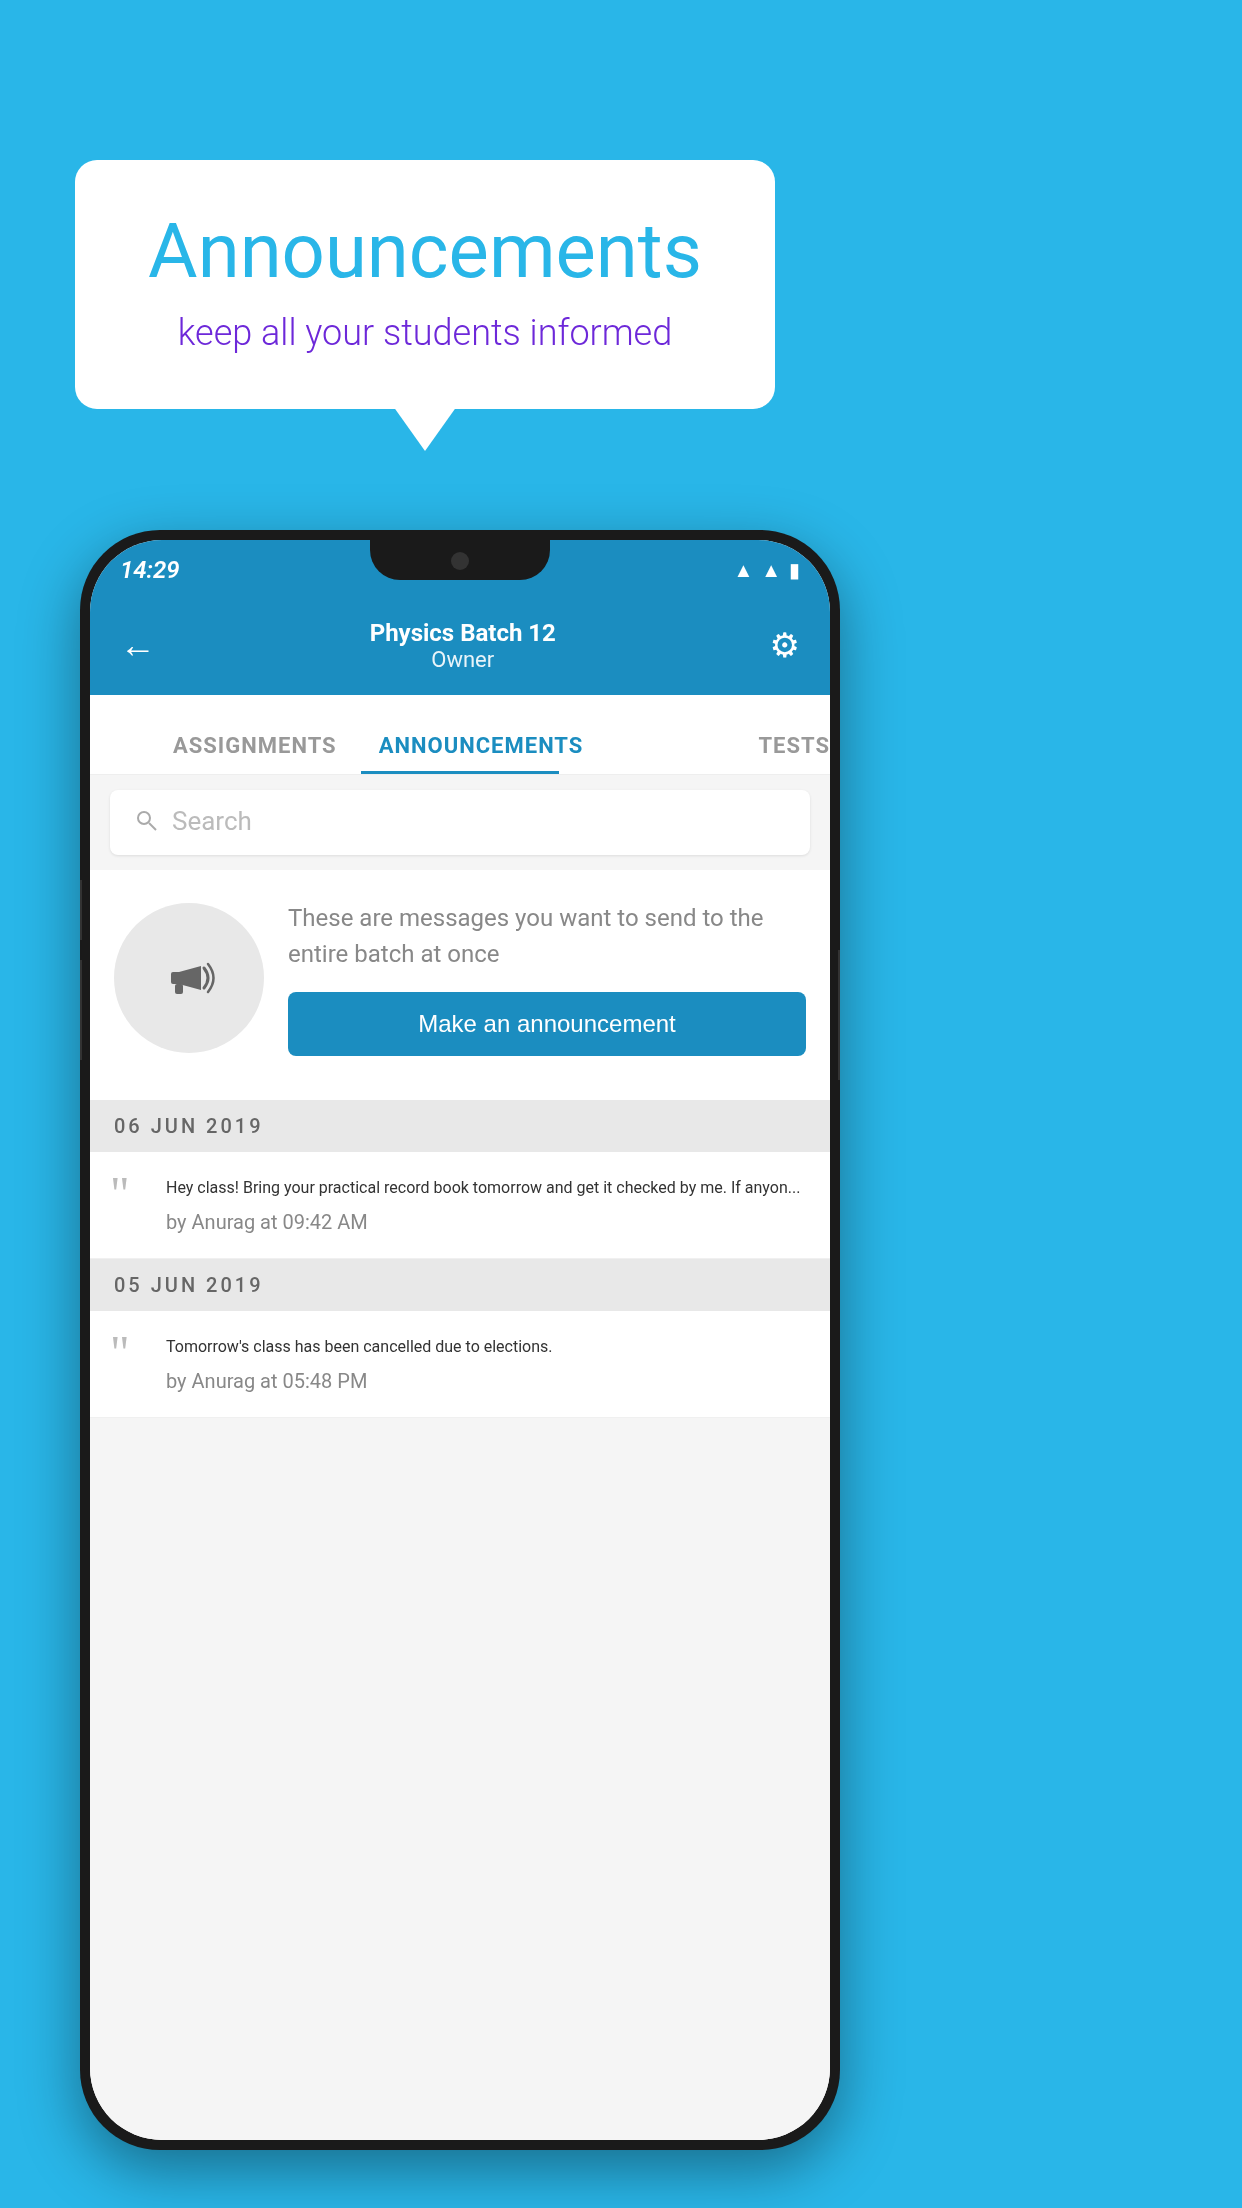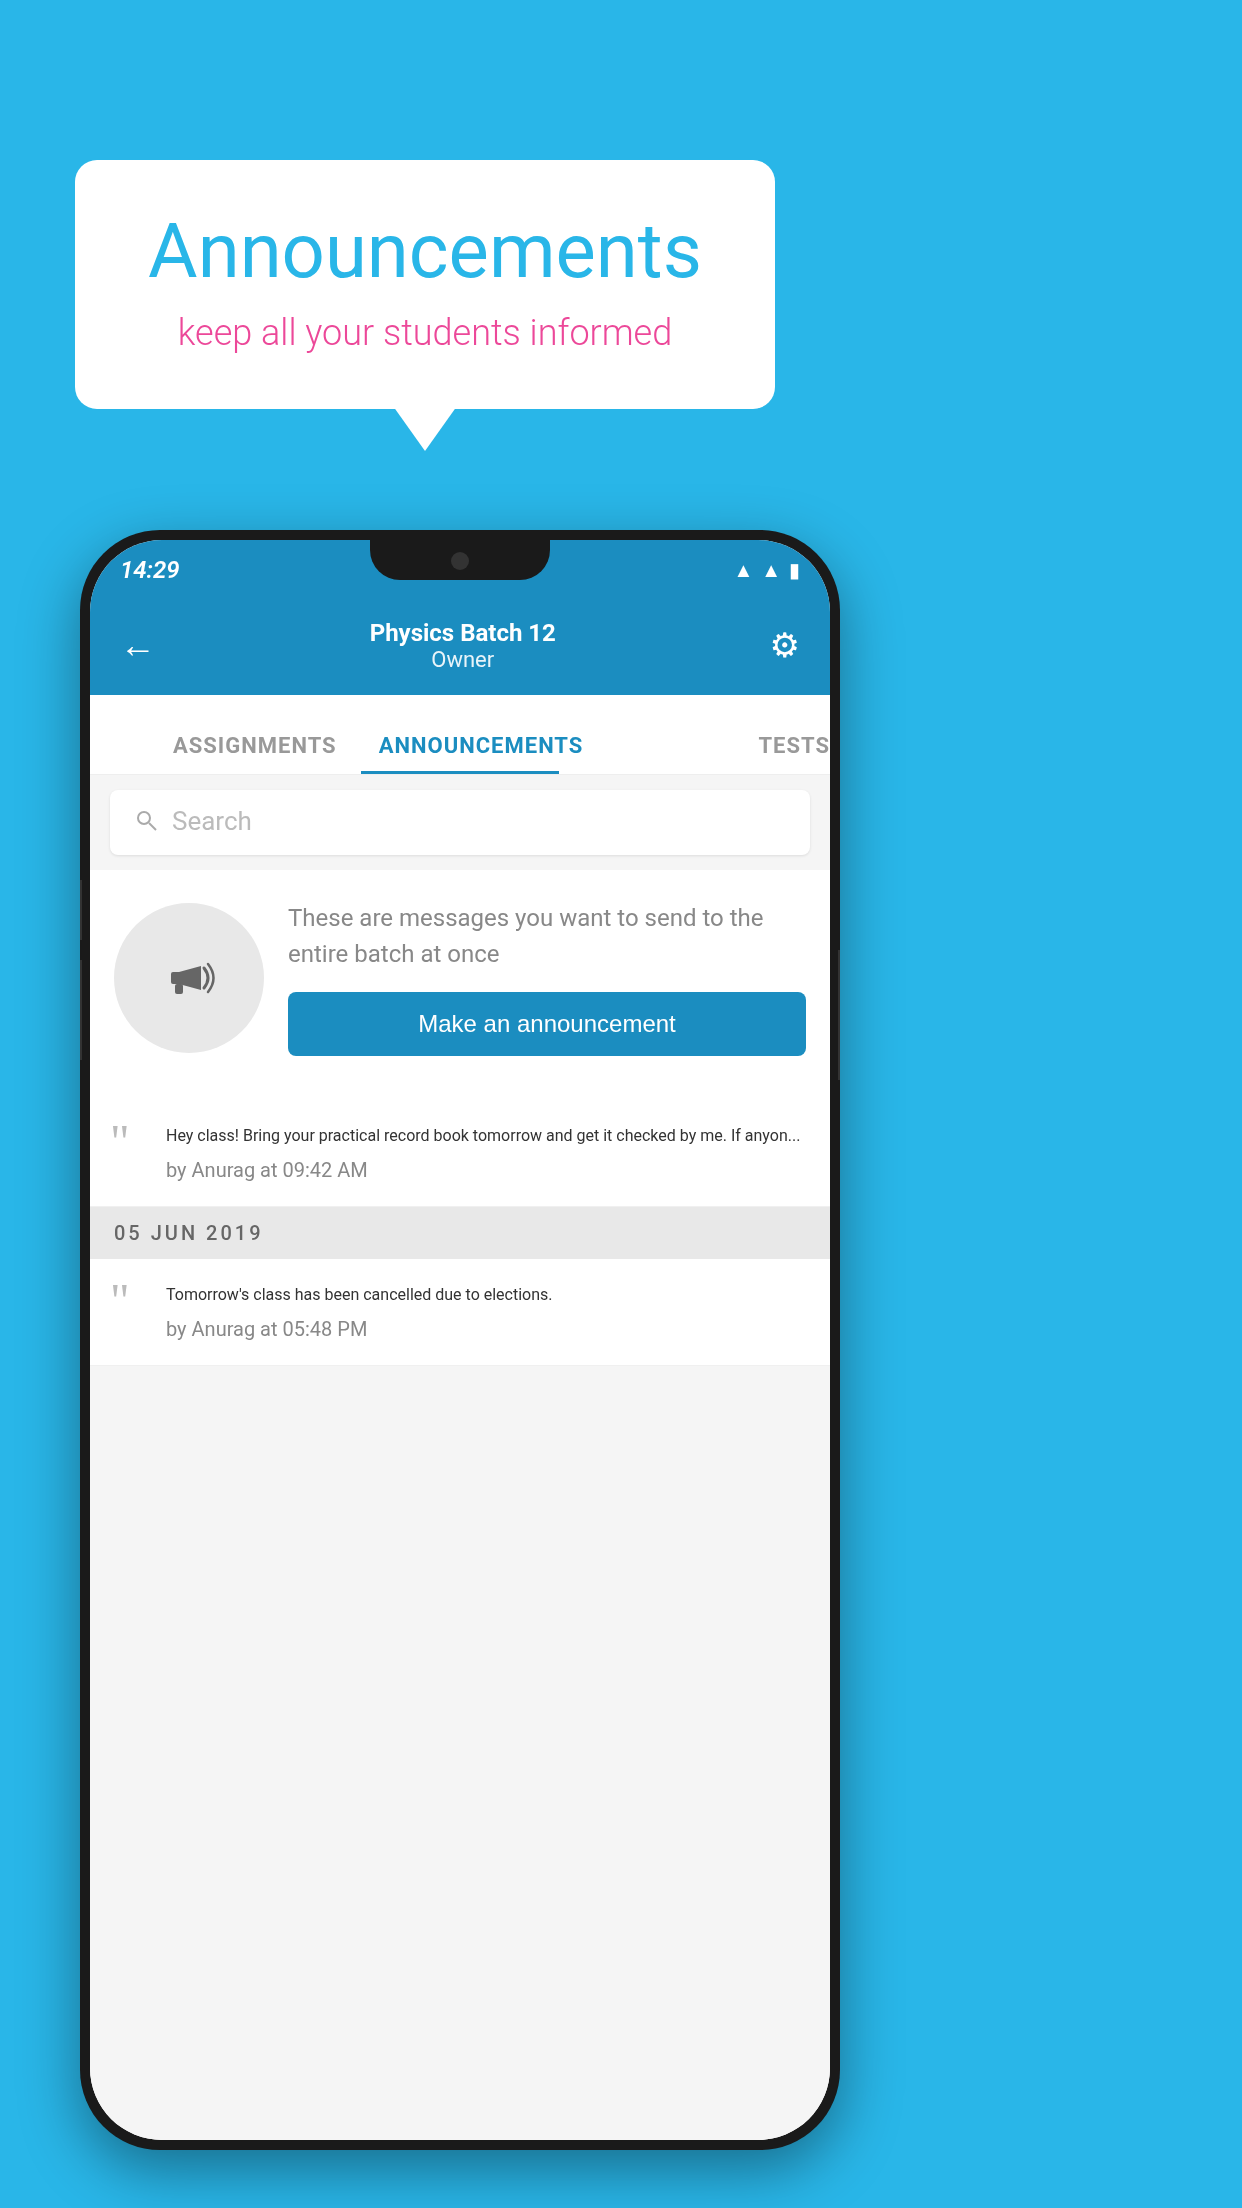--- a/index.html
+++ b/index.html
@@ -38,21 +38,21 @@
     }
     .bubble-title {
       font-size: 76px;
       font-weight: 400;
       color: #29B6E8;
       line-height: 1.1;
       margin-bottom: 18px;
     }
     .bubble-subtitle {
       font-size: 36px;
-      color: #ec4899;
+      color: #6d28d9;
       font-weight: 300;
     }
 
     
     .phone {
       position: absolute;
       top: 530px;
       left: 80px;
       width: 760px;
       height: 1620px;
@@ -415,20 +415,21 @@
             <path d="M59 26 Q70 40 59 54" stroke="#666" stroke-width="2.5" fill="none" stroke-linecap="round"></path>
             <rect x="26" y="46" width="8" height="10" rx="2" fill="#666"></rect>
           </svg>
         </div>
         <div class="promo-right">
           <div class="promo-text">These are messages you want to send to the entire batch at once</div>
           <button class="make-announcement-btn">Make an announcement</button>
         </div>
       </div>
 
+      <div class="date-separator">06  JUN  2019</div>
 
       <div class="announcement-item">
         <div class="quote-icon">"</div>
         <div>
           <div class="announcement-text">Hey class! Bring your practical record book tomorrow and get it checked by me. If anyon...</div>
           <div class="announcement-meta">by Anurag at 09:42 AM</div>
         </div>
       </div>
 
       <div class="date-separator">05  JUN  2019</div>

